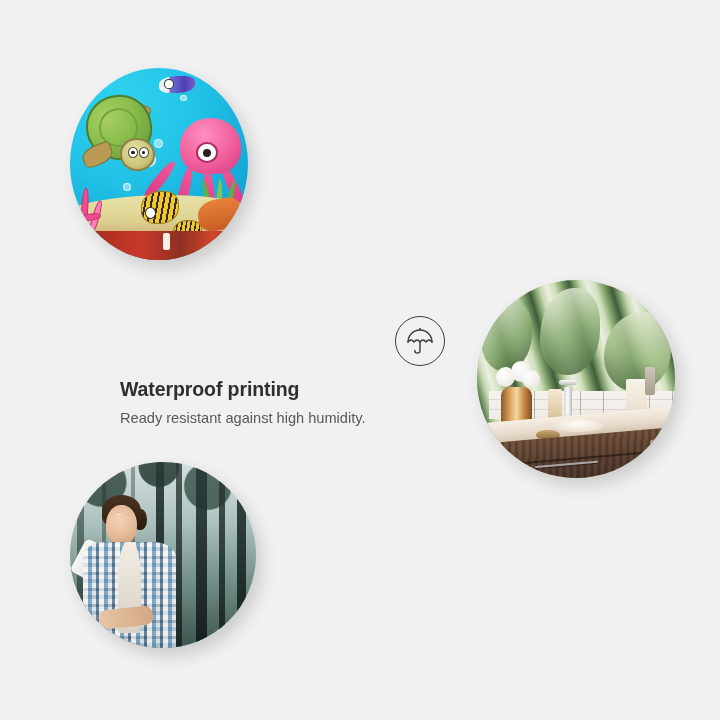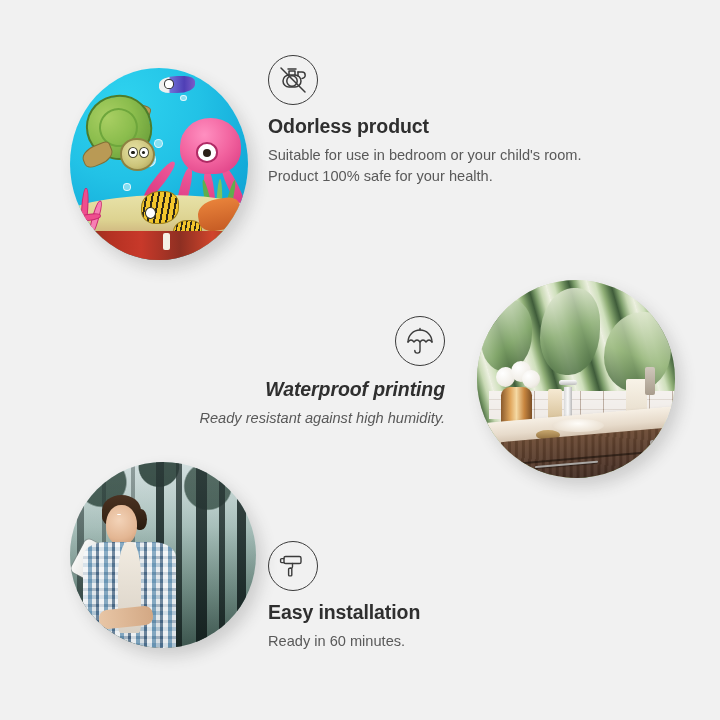--- a/index.html
+++ b/index.html
@@ -548,22 +548,20 @@
     width: 340px;
     text-align: left;
   }
   #feature-odorless .icon-circle { margin-left: 0; }
 
   
   #feature-waterproof {
     left: 120px;
     top: 316px;
     width: 325px;
-    text-align: right;
-    font-style: italic;
   }
   #feature-waterproof .icon-circle { margin-left: auto; margin-right: 0; }
   #feature-waterproof h3 { margin-top: 12px; }
 
   
   #feature-easy {
     left: 268px;
     top: 541px;
     width: 320px;
     text-align: left;
@@ -621,35 +619,20 @@
           <span></span>
           <span></span>
           <span></span>
       </div>
       <div class="starfish"></div>
 
       <div class="sea-darkstrip"></div>
     </div>
   </div>
 
-  <div class="feature" id="feature-odorless">
-    <div class="icon-circle">
-      <svg width="34" height="34" viewBox="0 0 34 34" fill="none" stroke="#3b3b3b" stroke-width="1.5" stroke-linecap="round" stroke-linejoin="round">
-        <path d="M13 12 h6 a6 6 0 0 1 6 6 a6 6 0 0 1 -6 6 h-6 a6 6 0 0 1 -6 -6 a6 6 0 0 1 6 -6 z"></path>
-        <path d="M13 12 v-4 h6 v4"></path>
-        <path d="M12 6 h8"></path>
-        <path d="M22 9 h4 a3.2 3.2 0 0 1 3.2 3.2 a3.2 3.2 0 0 1 -3.2 3.2"></path>
-        <path d="M22 9 v4"></path>
-        <circle cx="16" cy="18" r="5.2"></circle>
-        <path d="M5 5 L29 29"></path>
-      </svg>
-    </div>
-    <h3>Odorless product</h3>
-    <p>Suitable for use in bedroom or your child's room. Product 100% safe for your health.</p>
-  </div>
 
   <div class="medallion" id="medallion-bathroom">
     <div class="scene">
       <div class="bath-wall"></div>
       <div class="bath-leafblob c"></div>
       <div class="bath-leafblob a"></div>
       <div class="bath-leafblob b"></div>
       <div class="bath-tile"></div>
       <div class="bath-faucet"></div>
       <div class="bath-candle"></div>
@@ -706,26 +689,14 @@
         <div class="person-head">
           <div class="person-smile"></div>
         </div>
         <div class="person-shirt"></div>
         <div class="person-inner"></div>
         <div class="person-arm"></div>
       </div>
     </div>
   </div>
 
-  <div class="feature" id="feature-easy">
-    <div class="icon-circle">
-      <svg width="32" height="32" viewBox="0 0 32 32" fill="none" stroke="#3b3b3b" stroke-width="1.4" stroke-linecap="round" stroke-linejoin="round">
-        <rect x="7" y="6.5" width="17" height="7" rx="1.6"></rect>
-        <path d="M7 8.6 h-2.4 a1 1 0 0 0 -1 1 v2 a1 1 0 0 0 1 1 h2.4"></path>
-        <path d="M15.5 13.5 v3.2 a1.6 1.6 0 0 1 -1.6 1.6 h-0.6"></path>
-        <rect x="11.6" y="18.3" width="3.2" height="7.6" rx="1"></rect>
-      </svg>
-    </div>
-    <h3>Easy installation</h3>
-    <p>Ready in 60 minutes.</p>
-  </div>
 
 </div>
 
 </body></html>

